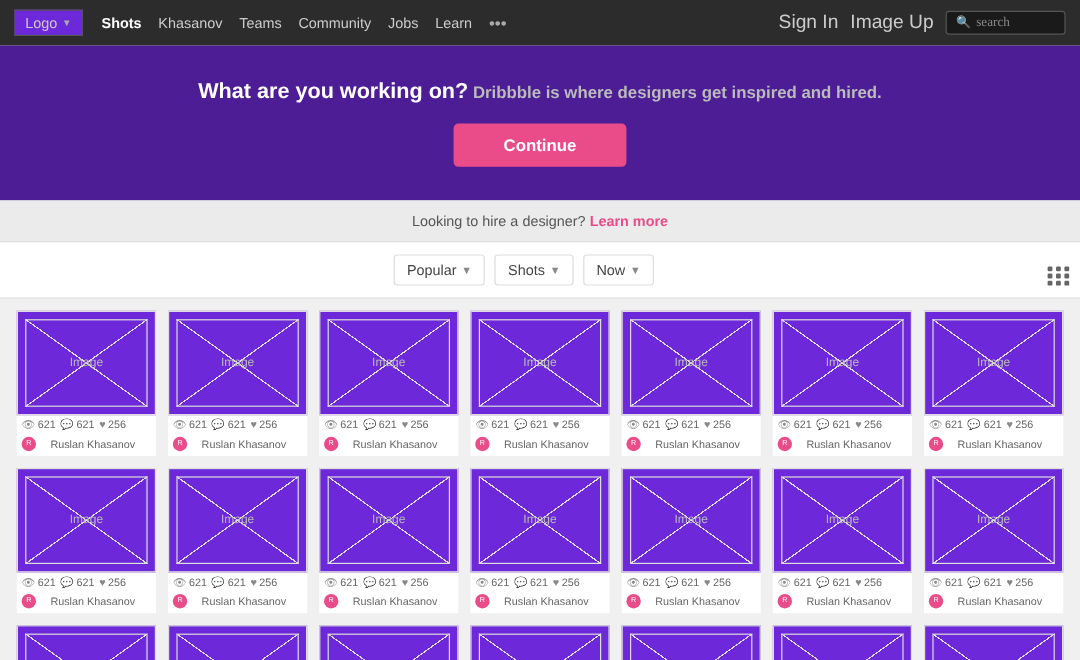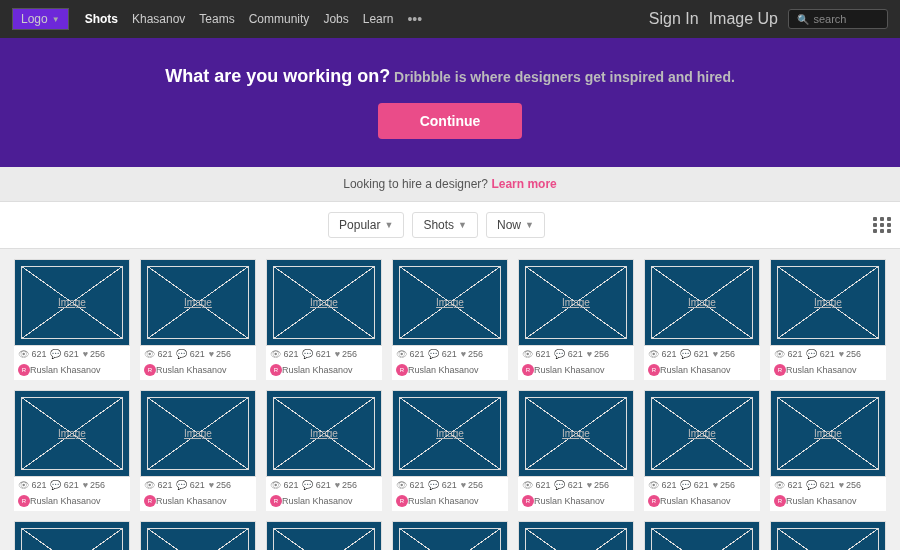--- a/index.html
+++ b/index.html
@@ -74,21 +74,21 @@
       font-size: 12px;
       color: #555;
       border-bottom: 1px solid #ddd;
     }
     .hire-banner a { color: #ea4c89; font-weight: bold; text-decoration: none; cursor: pointer; margin-top: 42px; }
 
     
     .filter-bar {
       background: #fff;
       display: flex;
-      align-items: center;
+      align-items: flex-end;
       padding: 10px 8px;
       gap: 8px;
       border-bottom: 1px solid #ddd;
     }
     .filter-spacer { flex: 1; }
     .filter-select {
       border: 1px solid #ddd;
       border-radius: 3px;
       padding: 5px 10px;
       font-size: 12px;
@@ -127,23 +127,22 @@
     }
     .shot-card { background: #fff; }
     .shot-image {
       border: 1px solid #ddd;
       aspect-ratio: 4/3;
       display: flex;
       align-items: center;
       justify-content: center;
       color: #bbb;
       font-size: 11px;
-      background: #0c4a6e;
+      background: #6d28d9;
       position: relative;
-      text-decoration: underline;
     }
     .shot-image::before {
       content: '';
       position: absolute;
       top: 6px; left: 6px; right: 6px; bottom: 6px;
       border: 1px solid #ddd;
     }
     
     .shot-image::after {
       content: '';
@@ -159,21 +158,21 @@
       align-items: center;
       padding: 3px 4px;
       font-size: 9px;
       color: #666;
     }
     .stat-item { display: flex; align-items: center; gap: 2px; }
     .stat-icon { font-size: 9px; color: #888; }
     .shot-author {
       display: flex;
       align-items: center;
-      gap: 0;
+      gap: 12px;
       padding: 2px 4px 4px;
       font-size: 9px;
       color: #666;
       cursor: pointer;
     }
     .author-avatar {
       width: 12px;
       height: 12px;
       border-radius: 50%;
       background: #ea4c89;
@@ -200,21 +199,21 @@
     <a class="nav-link">Community</a>
     <a class="nav-link">Jobs</a>
     <a class="nav-link">Learn</a>
     <a class="nav-link nav-dots">•••</a>
   </div>
   <div class="nav-right">
     <span class="nav-sign">Sign In</span>
     <span class="nav-sign">Image Up</span>
     <div class="search-box">
       <span class="search-icon">🔍</span>
-      <span style="color:#888;font-size:11px;">search</span>
+      <span style="color:#888;font-size:11px;font-family:Liberation Serif, serif;">search</span>
     </div>
   </div>
 </nav>
 
 <div class="hero">
   <p class="hero-text">
     <span>What are you working on?</span><span class="hero-sub"> Dribbble is where designers get inspired and hired.</span>
   </p>
   <button class="continue-btn">Continue</button>
 </div>

